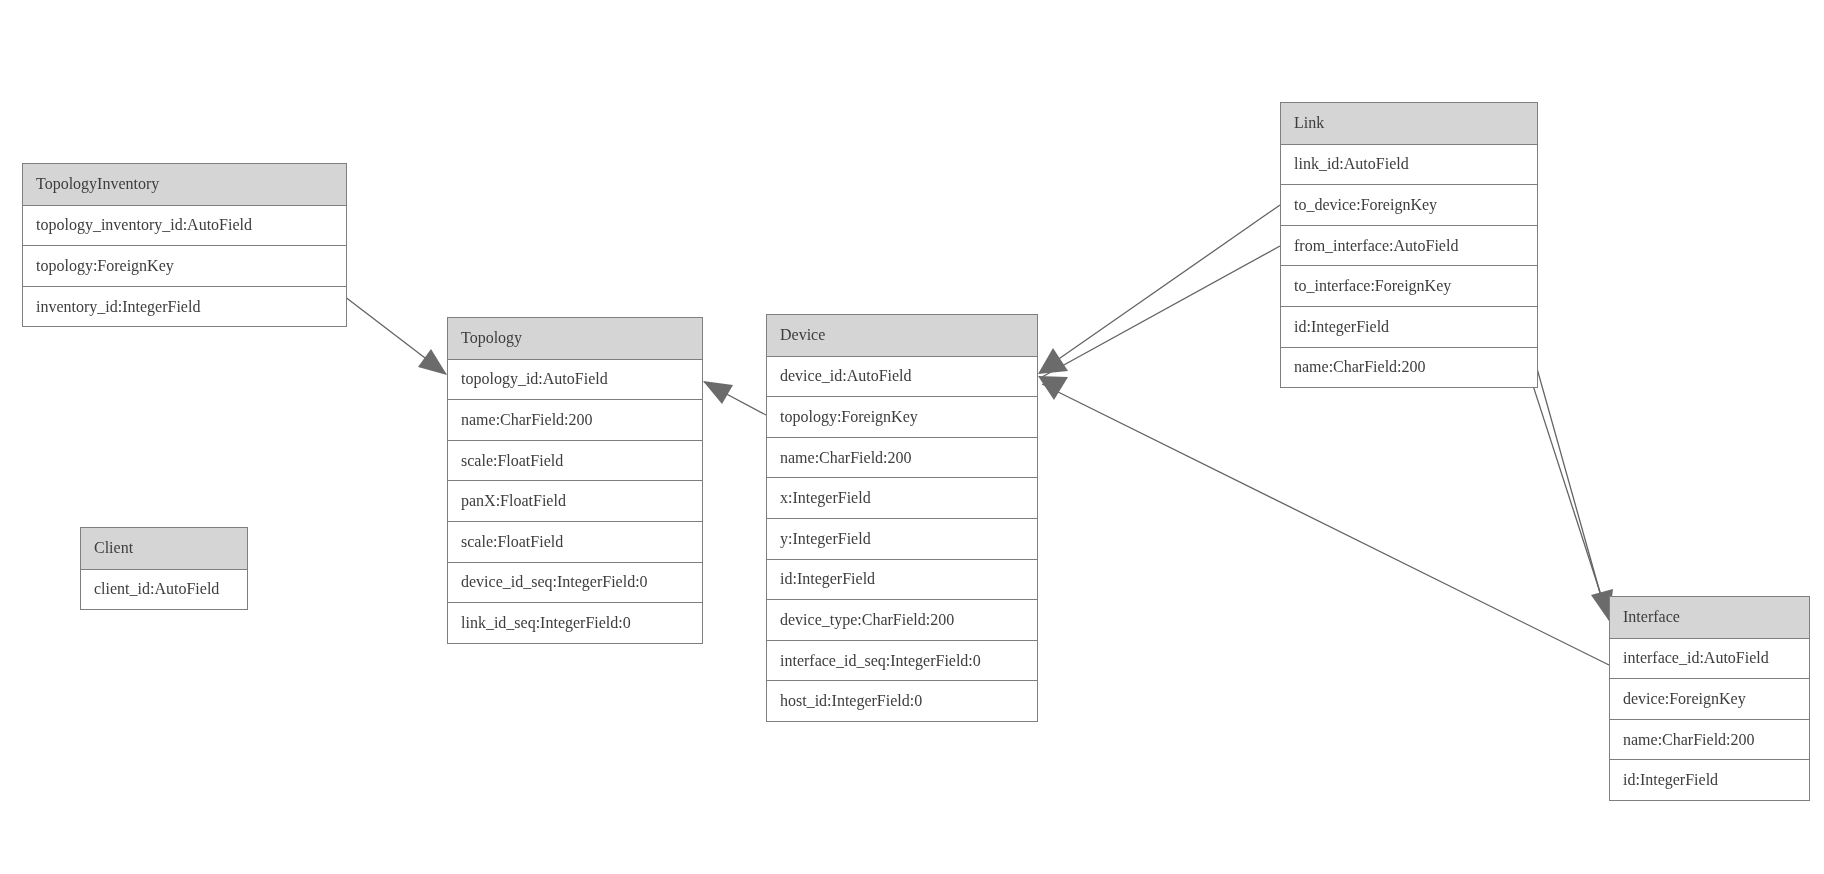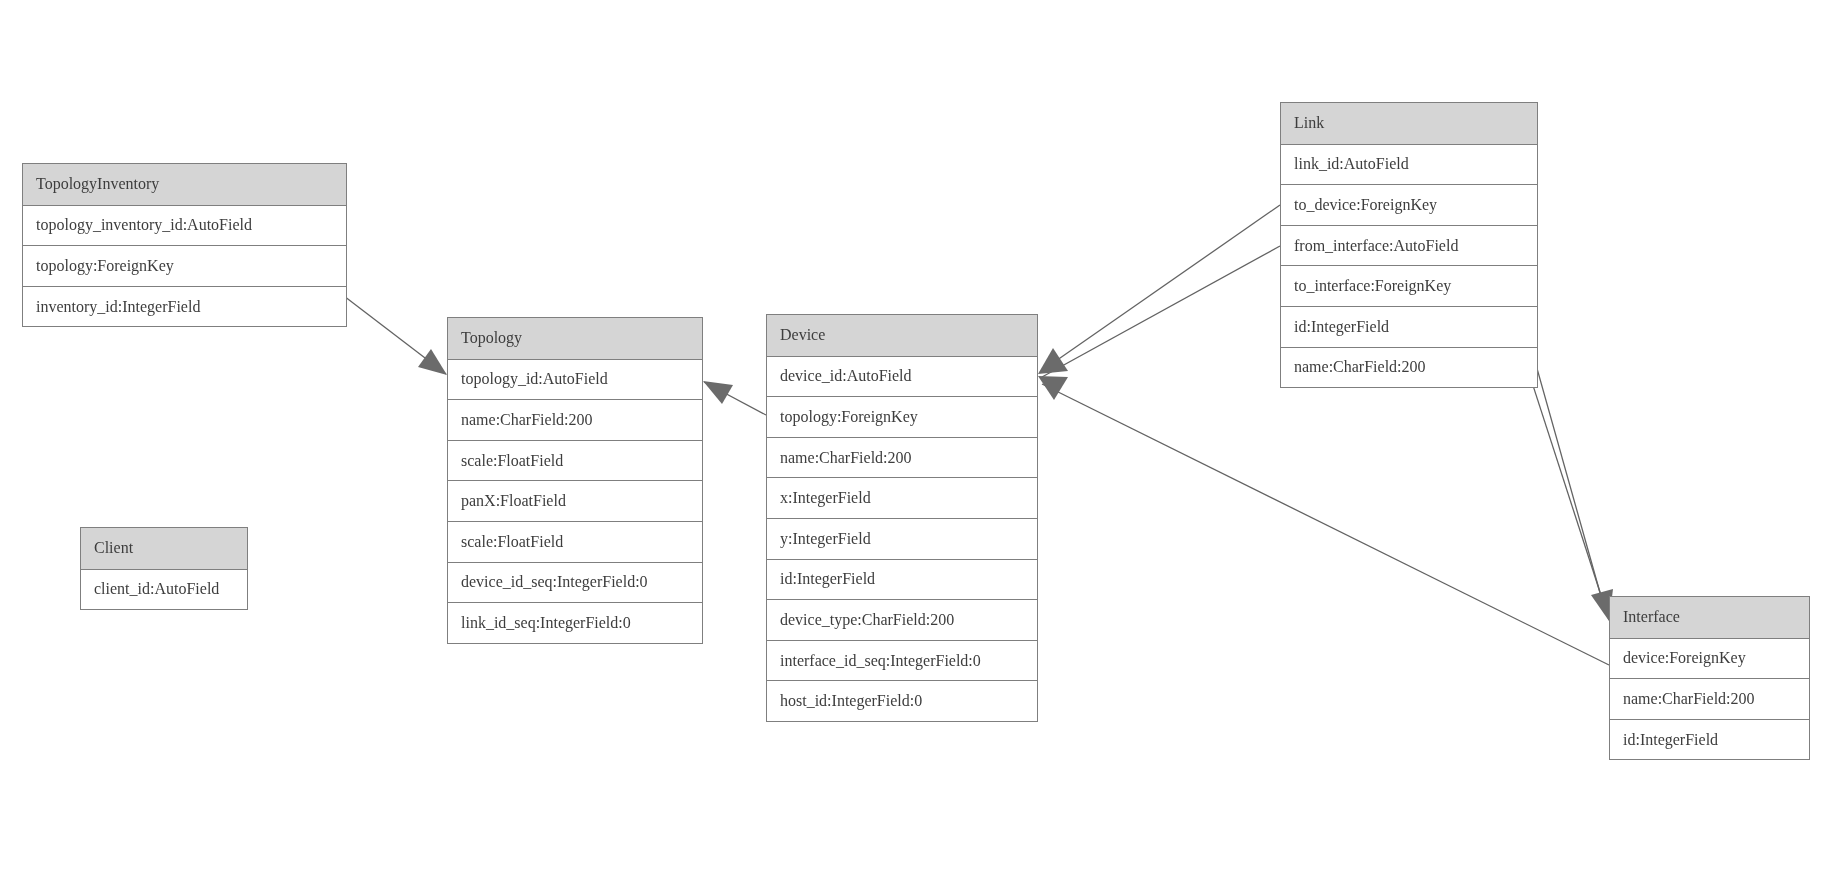--- a/index.html
+++ b/index.html
@@ -109,18 +109,19 @@
     <div class="cell">link_id:AutoField</div>
     <div class="cell">to_device:ForeignKey</div>
     <div class="cell">from_interface:AutoField</div>
     <div class="cell">to_interface:ForeignKey</div>
     <div class="cell">id:IntegerField</div>
     <div class="cell">name:CharField:200</div>
   </div>
 
   <div class="entity" style="left:1609px; top:568px; width:201px;margin-top:28px;">
     <div class="cell hdr">Interface</div>
+    <div class="cell">interface_id:AutoField</div>
     <div class="cell">device:ForeignKey</div>
     <div class="cell">name:CharField:200</div>
     <div class="cell">id:IntegerField</div>
   </div>
 
 </div>
 
 </body></html>

